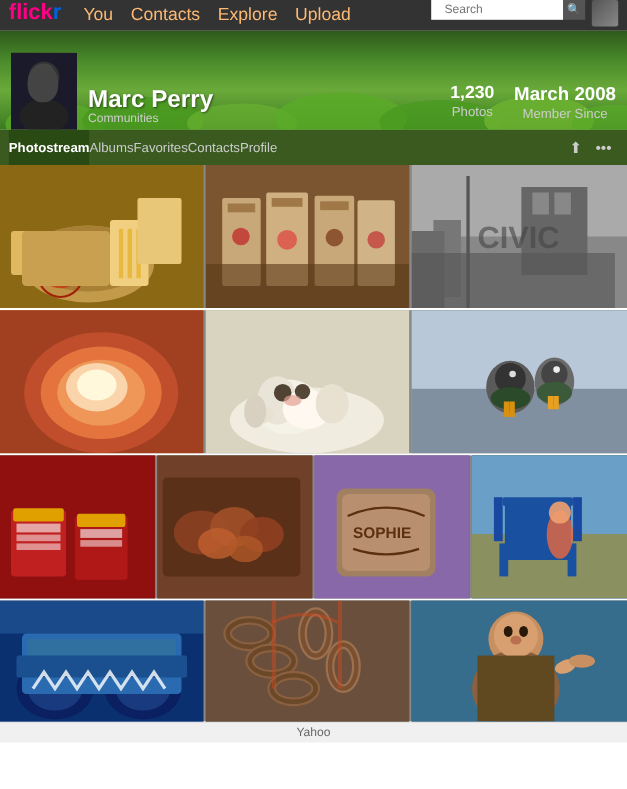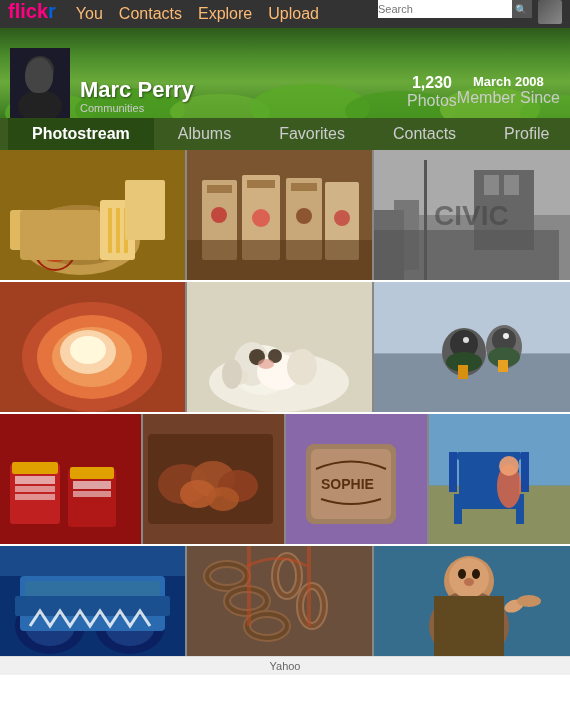--- a/index.html
+++ b/index.html
@@ -32,23 +32,23 @@
       font-size: 16px;
       padding: 0 8px;
       cursor: pointer;
       line-height: 28px;
     }
     .nav-spacer { flex: 1; }
     .search-box {
       background: #fff;
       border: none;
       height: 18px;
-      width: 134px;
+      width: 120px;
       font-size: 11px;
-      padding: 0 0;
+      padding: 0 12px;
     }
     .search-btn {
       background: #555;
       border: none;
       color: #fff;
       height: 18px;
       width: 20px;
       cursor: pointer;
       font-size: 10px;
     }
@@ -114,54 +114,55 @@
       right: 10px;
       bottom: 8px;
       text-align: right;
       display: flex;
       flex-direction: column;
       align-items: flex-end;
       gap: 2px;
     }
     .stats-row {
       display: flex;
-      gap: 0;
+      gap: 18px;
     }
     .stat-item {
       text-align: center;
     }
     .stat-number {
       font-size: 16px;
       font-weight: bold;
       color: #fff;
       display: block;
     }
     .stat-label {
-      font-size: 16px;
+      font-size: 12px;
       color: #ccc;
     }
     .member-date {
-      font-size: 13px;
+      font-size: 17px;
       font-weight: bold;
       color: #fff;
       display: block;
+      text-align: right;
     }
 
     
     .sub-nav {
       background: #3a5a20;
       height: 32px;
       display: flex;
       align-items: center;
       padding: 0 8px;
     }
     .sub-nav-item {
       color: #ccc;
-      font-size: 16px;
-      padding: 0 24px;
+      font-size: 12px;
+      padding: 0 0;
       line-height: 32px;
       cursor: pointer;
     }
     .sub-nav-item.active {
       background: #2a4a14;
       color: #fff;
       font-weight: bold;
     }
     .sub-nav-spacer { flex: 1; }
     .sub-nav-icon {

